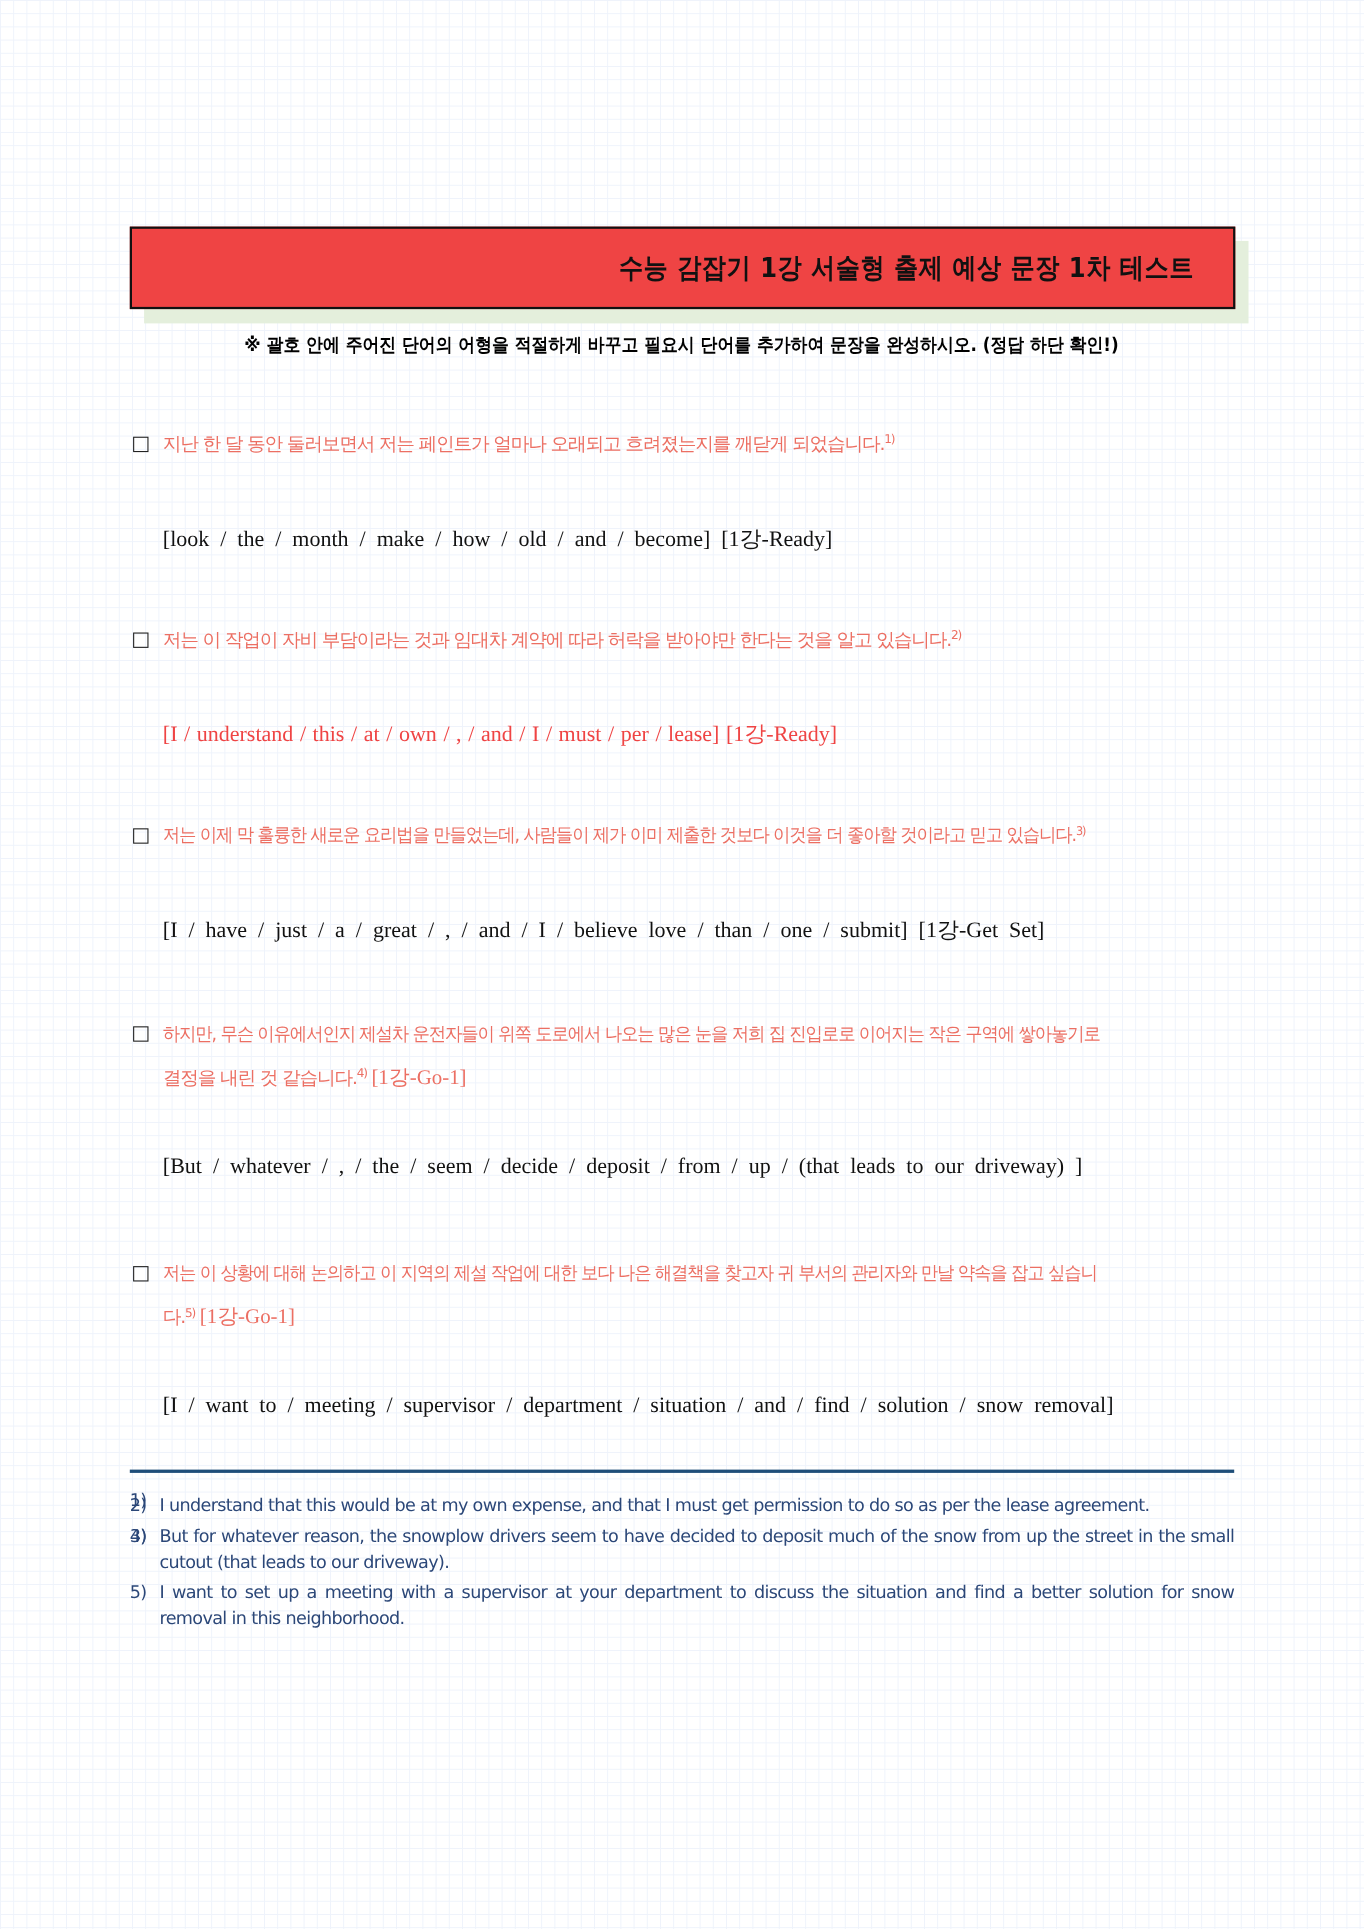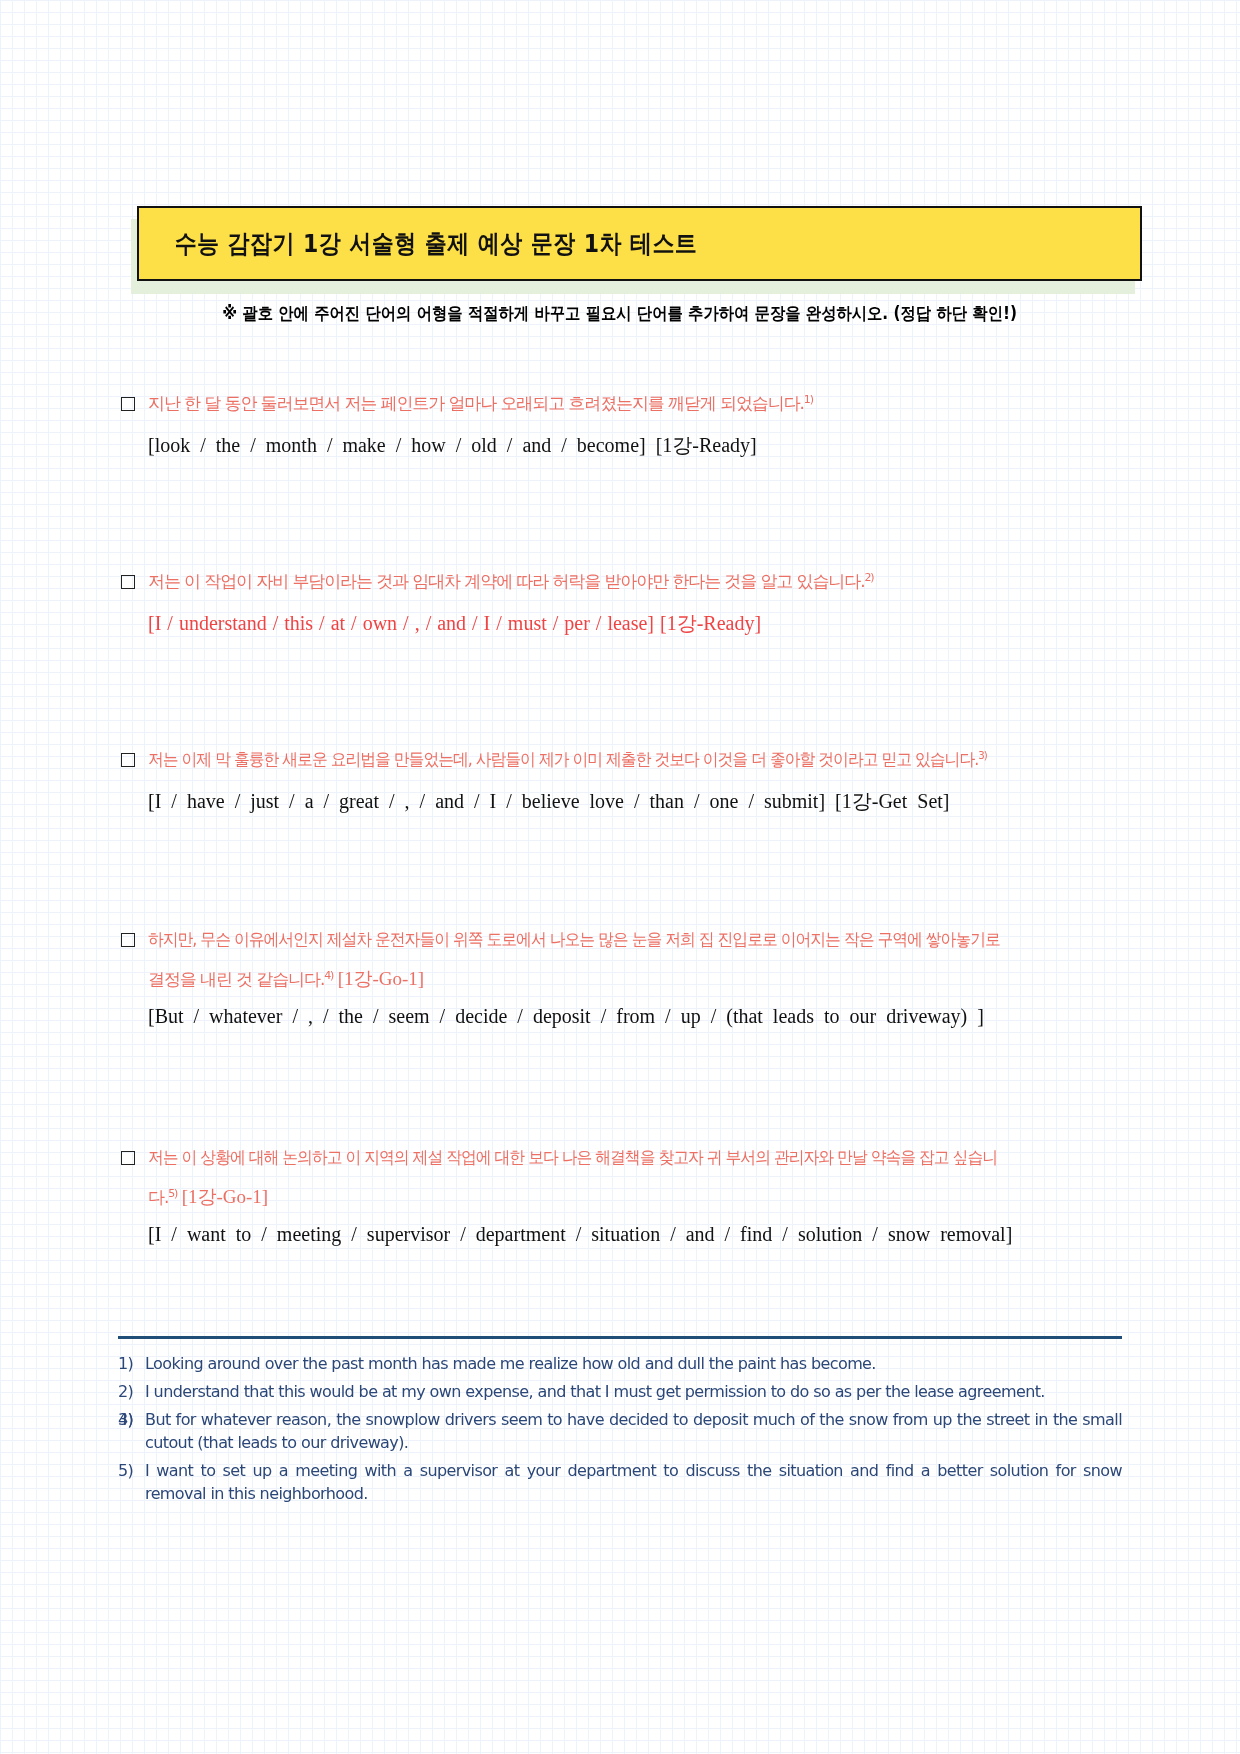--- a/index.html
+++ b/index.html
@@ -18,26 +18,25 @@
   .title-shadow {
     position: absolute;
     left: 131px; top: 219px;
     width: 1004px; height: 75px;
     background: #e4efdc;
   }
   .title-box {
     position: absolute;
     left: 118px; top: 206px;
     width: 1001px; height: 71px;
-    background: #fde047;
+    background: #ef4444;
     border: 2px solid #111;
     display: flex;
     align-items: center;
-    justify-content: flex-start;
-    margin-left: 19px;
+    justify-content: flex-end;
   }
   .title-text {
     font-family: "DejaVu Sans", sans-serif;
     font-weight: bold;
     font-size: 25px;
     color: #111;
     letter-spacing: 0.5px;
     transform: scaleX(0.88);
   }
   .instruction {
@@ -78,20 +77,21 @@
     letter-spacing: 0;
   }
   .hint {
     position: absolute;
     left: 30px;
     font-family: "Liberation Serif", serif;
     font-size: 20px;
     color: #111;
     white-space: nowrap;
     word-spacing: 5px;
+    margin-top: 44px;
   }
   .hint.red { color: #ef4444; word-spacing: 1px; }
 
   .divider {
     position: absolute;
     left: 118px; top: 1336px;
     width: 1004px; height: 3px;
     background: #1f4e79;
   }
   .footnotes {
@@ -155,21 +155,20 @@
   <div class="ko" style="top:0; transform: scaleX(0.93);">저는 이 상황에 대해 논의하고 이 지역의 제설 작업에 대한 보다 나은 해결책을 찾고자 귀 부서의 관리자와 만날 약속을 잡고 싶습니</div>
   <div class="ko" style="top:38px;"><span>다.</span><sup>5)</sup> <span class="tag">[1강-Go-1]</span></div>
   <div class="hint" style="top:77px;">[I  /  want  to  /  meeting  /  supervisor  /  department  /  situation  /  and  /  find  /  solution  /  snow  removal]</div>
 </div>
 
 <div class="divider"></div>
 
 <div class="footnotes">
   <div class="fn">
     <span class="num">1)</span>
-    <span>Looking around over the past month has made me realize how old and dull the paint has become.</span>
   </div>
   <div class="fn">
     <span class="num">2)</span>
     <span>I understand that this would be at my own expense, and that I must get permission to do so as per the lease agreement.</span>
   </div>
   <div class="fn">
     <span class="num">3)</span>
   </div>
   <div class="fn">
     <span class="num">4)</span>

